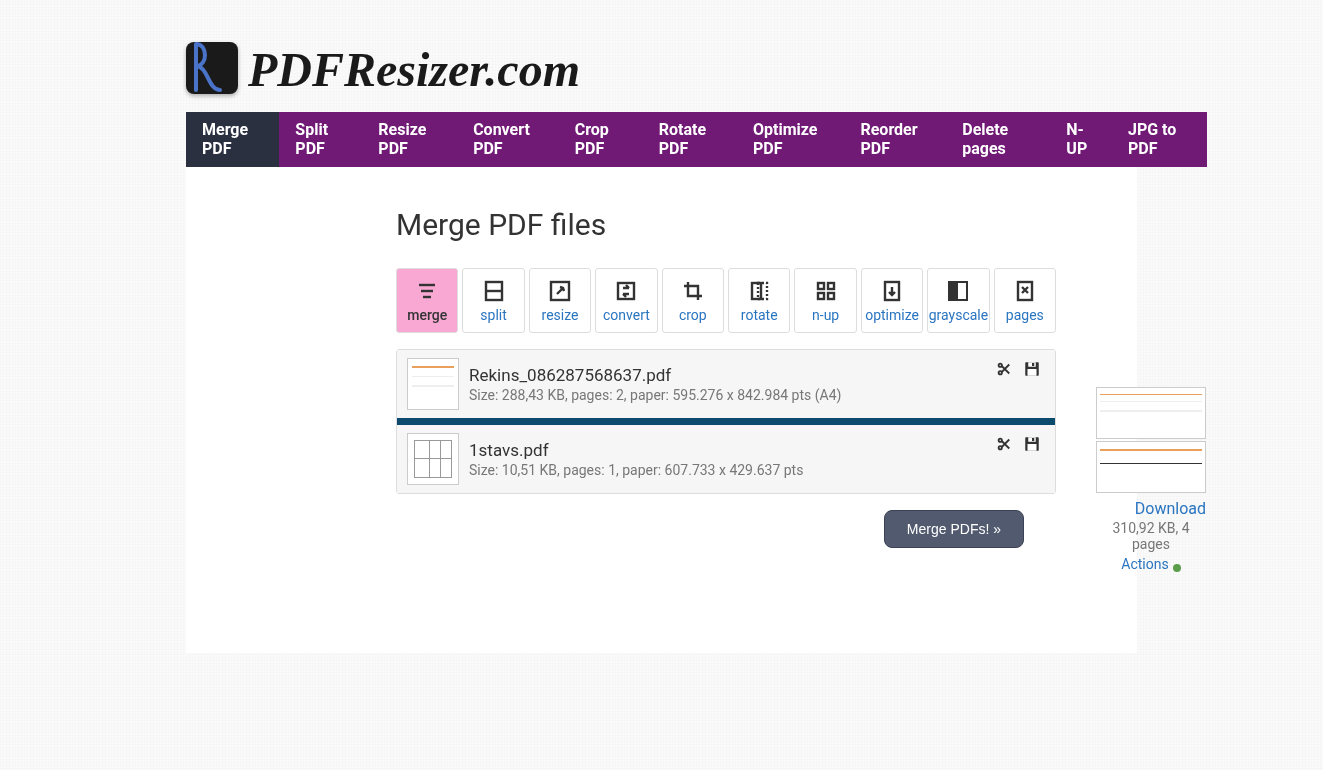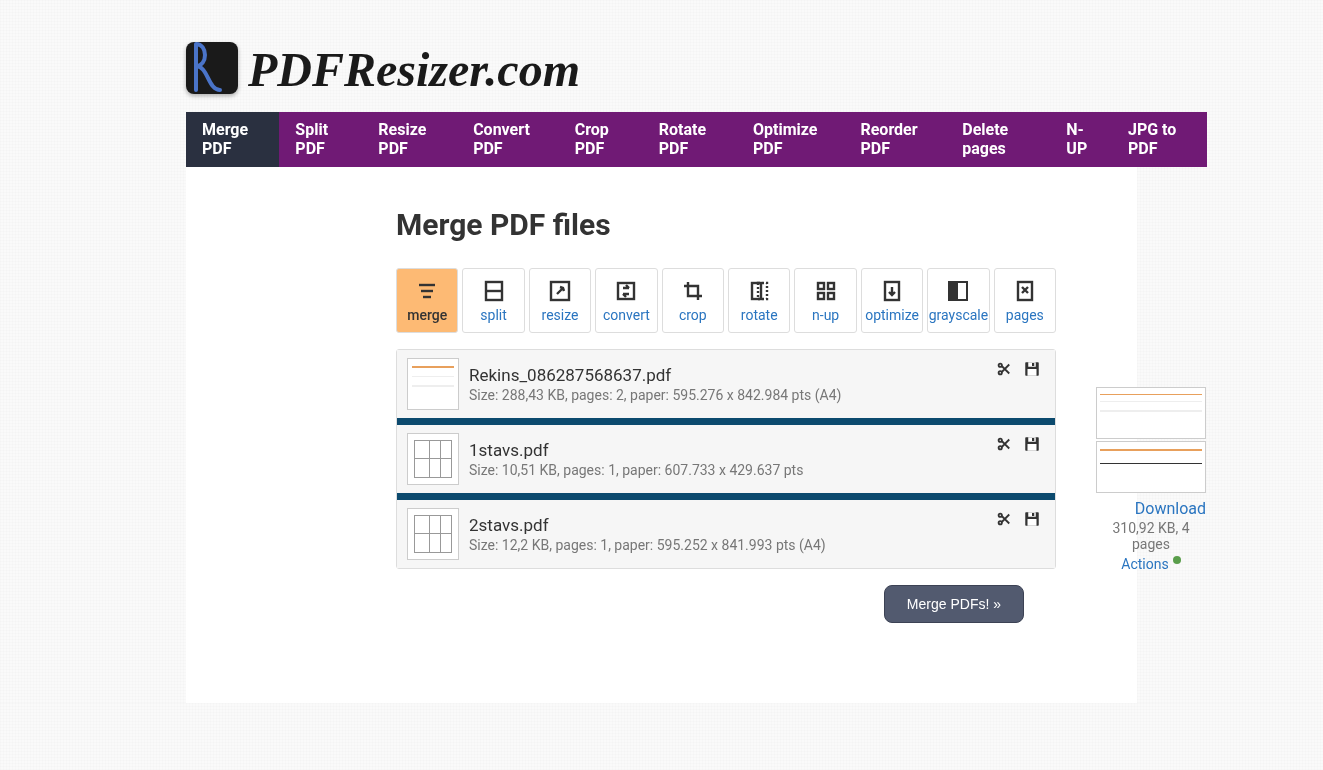--- a/index.html
+++ b/index.html
@@ -65,21 +65,21 @@
   padding-left: 210px;
   padding-right: 40px;
 }
 .right {
   width: 260px;
   padding-top: 180px;
   text-align: center;
 }
 h1 {
   font-size: 30px;
-  font-weight: 700;
+  font-weight: 400;
   color: #333;
   margin-bottom: 26px;
 }
 .toolbar {
   display: flex;
   gap: 4px;
   margin-bottom: 16px;
 }
 .tool {
   border: 1px solid #ddd;
@@ -88,21 +88,21 @@
   height: 65px;
   display: flex;
   flex-direction: column;
   align-items: center;
   justify-content: center;
   cursor: pointer;
   font-size: 14px;
 }
 .tool .ico { height: 26px; display: flex; align-items: center; justify-content: center; margin-bottom: 3px; color: #2a3040; }
 .tool .lbl { color: #2a75c0; }
-.tool.active { background: #fdba74; }
+.tool.active { background: #f9a8d4; }
 .tool.active .lbl { color: #333; font-weight: 500; }
 .filelist {
   border: 1px solid #ddd;
   border-radius: 3px;
   margin-bottom: 16px;
 }
 .file {
   display: flex;
   align-items: center;
   padding: 8px 10px;
@@ -164,21 +164,21 @@
 .preview-page::before {
   content: "";
   position: absolute; inset: 3px;
   background: linear-gradient(#fff 0 6%, #e8a05c 6% 10%, #fff 10% 22%, #eee 22% 26%, #fff 26% 44%, #eee 44% 48%, #fff 48% 100%);
 }
 .preview-page.p2::before {
   background: linear-gradient(#fff 0 10%, #e8a05c 10% 14%, #fff 14% 40%, #333 40% 44%, #fff 44% 100%);
 }
 .dl-link { color: #2a75c0; font-size: 16px; text-decoration: none; cursor: pointer; display: block; margin-top: 6px; text-align: right; }
 .dl-meta { font-size: 14px; color: #777; margin-top: 2px; }
-.actions-link { color: #2a75c0; font-size: 14px; text-decoration: none; cursor: pointer; margin-top: 4px; display: inline-flex; align-items: flex-start; gap: 4px; }
+.actions-link { color: #2a75c0; font-size: 14px; text-decoration: none; cursor: pointer; margin-top: 4px; display: inline-flex; align-items: flex-end; gap: 4px; }
 .dot { width: 8px; height: 8px; background: #5a9e4b; border-radius: 50%; display: inline-block; }
 .icon-stroke { stroke: #333; stroke-width: 2.4; fill: none; }
 </style>
 </head>
 <body>
 
 <div class="page">
   <div class="header">
     <div class="logo-box">
       <svg width="60" height="60" viewBox="0 0 60 60" style="position:absolute;left:-4px;top:-4px;">
@@ -303,35 +303,20 @@
               <svg width="18" height="18" viewBox="0 0 24 24">
                 <use href="#i-save"></use>
               </svg>
             </div>
           </div>
           <div class="file">
             <div class="thumb thumb-plan"></div>
             <div class="file-info">
               <div class="file-name">1stavs.pdf</div>
               <div class="file-meta">Size: 10,51 KB, pages: 1, paper: 607.733 x 429.637 pts</div>
-            </div>
-            <div class="file-actions">
-              <svg width="18" height="18" viewBox="0 0 24 24">
-                <use href="#i-scissors"></use>
-              </svg>
-              <svg width="18" height="18" viewBox="0 0 24 24">
-                <use href="#i-save"></use>
-              </svg>
-            </div>
-          </div>
-          <div class="file">
-            <div class="thumb thumb-plan"></div>
-            <div class="file-info">
-              <div class="file-name">2stavs.pdf</div>
-              <div class="file-meta">Size: 12,2 KB, pages: 1, paper: 595.252 x 841.993 pts (A4)</div>
             </div>
             <div class="file-actions">
               <svg width="18" height="18" viewBox="0 0 24 24">
                 <use href="#i-scissors"></use>
               </svg>
               <svg width="18" height="18" viewBox="0 0 24 24">
                 <use href="#i-save"></use>
               </svg>
             </div>
           </div>

